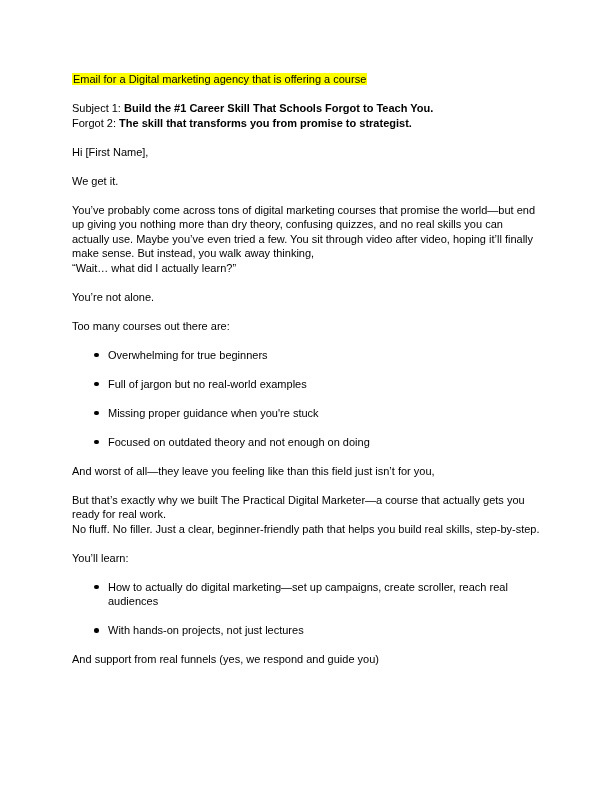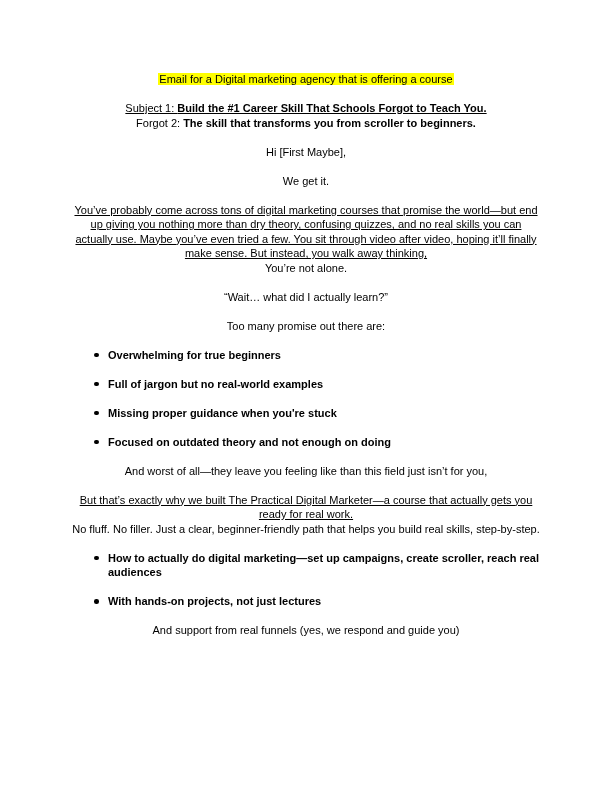--- a/index.html
+++ b/index.html
@@ -14,33 +14,32 @@
     font-size: 11px;
     line-height: 14.5px;
     color: #000000;
   }
   .content {
     position: absolute;
     top: 72px;
     left: 72px;
     width: 468px;
   }
-  .para { margin: 0 0 14.5px 0; text-align: center; }
-  .para.tight { margin-bottom: 0; text-decoration: underline; }
+  .para { margin: 0 0 14.5px 0; }
+  .para.tight { margin-bottom: 0; }
   .hl { background: #ffff00; padding: 0 1px; }
   .bold { font-weight: bold; }
   ul.doc-list {
     list-style: none;
     margin: 0 0 14.5px 0;
     padding: 0 0 0 36px;
   }
   ul.doc-list li {
     position: relative;
     margin: 0 0 14.5px 0;
-    font-weight: bold;
   }
   ul.doc-list li::before {
     content: "";
     position: absolute;
     left: -14px;
     top: 5px;
     width: 4.5px;
     height: 4.5px;
     border-radius: 50%;
     background: #000000;
@@ -53,46 +52,47 @@
   <div class="content">
 
     <div class="para">
       <span class="hl">Email for a Digital marketing agency that is offering a course</span>
     </div>
 
     <div class="para tight">
       <span>Subject 1: </span><span class="bold">Build the #1 Career Skill That Schools Forgot to Teach You.</span>
     </div>
     <div class="para">
-      <span>Forgot 2: </span><span class="bold">The skill that transforms you from scroller to beginners.</span>
+      <span>Forgot 2: </span><span class="bold">The skill that transforms you from promise to strategist.</span>
     </div>
 
-    <div class="para">Hi [First Maybe],</div>
+    <div class="para">Hi [First Name],</div>
 
     <div class="para">We get it.</div>
 
     <div class="para tight">You’ve probably come across tons of digital marketing courses that promise the world—but end up giving you nothing more than dry theory, confusing quizzes, and no real skills you can actually use. Maybe you’ve even tried a few. You sit through video after video, hoping it’ll finally make sense. But instead, you walk away thinking,</div>
+    <div class="para">“Wait…  what did I actually learn?”</div>
+
     <div class="para">You’re not alone.</div>
 
-    <div class="para">“Wait…  what did I actually learn?”</div>
-
-    <div class="para">Too many promise out there are:</div>
+    <div class="para">Too many courses out there are:</div>
 
     <ul class="doc-list">
         <li>Overwhelming for true beginners</li>
         <li>Full of jargon but no real-world examples</li>
         <li>Missing proper guidance when you're stuck</li>
         <li>Focused on outdated theory and not enough on doing</li>
       </ul>
 
     <div class="para">And worst of all—they leave you feeling like than this field just isn’t for you,</div>
 
     <div class="para tight">But that’s exactly why we built The Practical Digital Marketer—a course that actually gets you ready for real work.</div>
     <div class="para">No fluff. No filler. Just a clear, beginner-friendly path that helps you build real skills, step-by-step.</div>
 
+    <div class="para">You’ll learn:</div>
 
     <ul class="doc-list">
         <li>How to actually do digital marketing—set up campaigns, create scroller, reach real audiences</li>
         <li>With hands-on projects, not just lectures</li>
       </ul>
 
     <div class="para">And support from real funnels (yes, we respond and guide you)</div>
 
   </div>
 </div>

